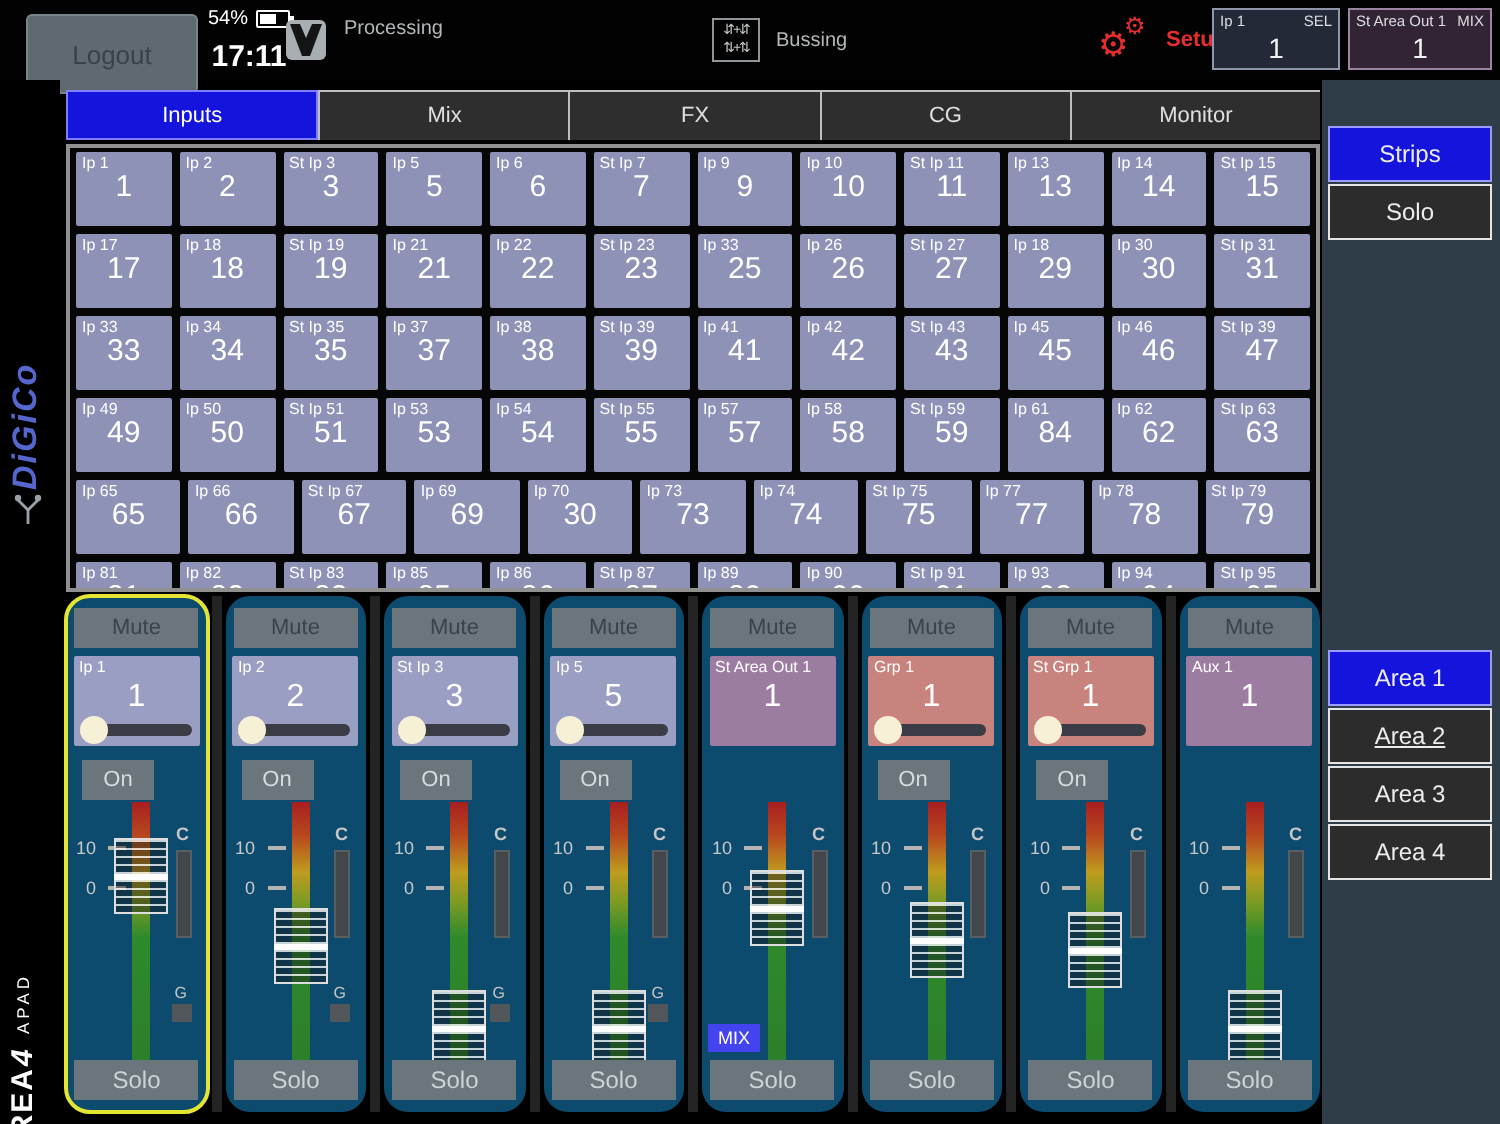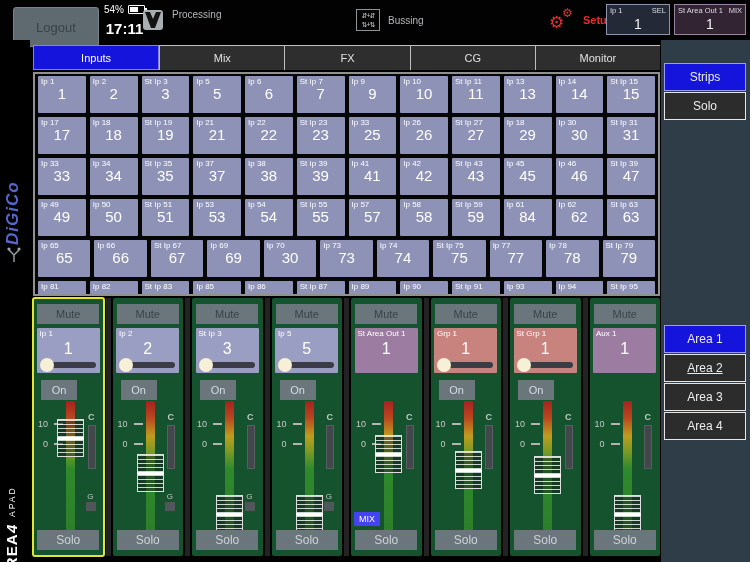--- a/index.html
+++ b/index.html
@@ -61,21 +61,21 @@
   .gcell-num{position:absolute;left:0;right:0;top:9px;text-align:center;font-size:15px;}
 
   
   .rightbar{position:absolute;left:661px;top:40px;right:0;bottom:0;background:#2f3d48;}
   .rb-btn{position:absolute;left:3px;right:4px;height:28px;background:#2c2c2c;border:1px solid #e5e5e5;
     color:#ececec;font-size:12px;display:flex;align-items:center;justify-content:center;}
   .rb-btn.active{background:var(--accent-blue);border-color:#9a9aff;}
 
   
   .stripswrap{position:absolute;left:33px;top:298px;width:627px;height:258px;background:#000;display:flex;}
-  .strip{flex:1;position:relative;background:#14532d;border-radius:2px;}
+  .strip{flex:1;position:relative;background:#0c4a6e;border-radius:12px;}
   .strip.selected{outline:2px solid var(--sel-yellow);outline-offset:-1px;}
   .sdiv{width:5px;margin:0 2px;background:#232323;}
   .sbtn{position:absolute;background:#6a757c;display:flex;align-items:center;justify-content:center;}
   .mute{left:6%;right:6%;top:6px;height:20px;color:#39434a;font-size:11px;}
   .labelbox{position:absolute;left:5%;right:5%;top:30px;height:45px;border-radius:1px;color:#fff;}
   .lb-name{position:absolute;left:3px;top:1px;font-size:8px;white-space:nowrap;}
   .lb-num{position:absolute;left:0;right:0;top:12px;text-align:center;font-size:16px;}
   .pan{position:absolute;left:4px;right:4px;bottom:5px;height:6px;background:#3c3c46;border-radius:3px;}
   .pan-knob{position:absolute;left:-1px;top:-4px;width:14px;height:14px;border-radius:50%;background:#f6f1d6;}
   .onbtn{left:8px;top:82px;width:36px;height:20px;color:#d6dcdf;font-size:11px;}

